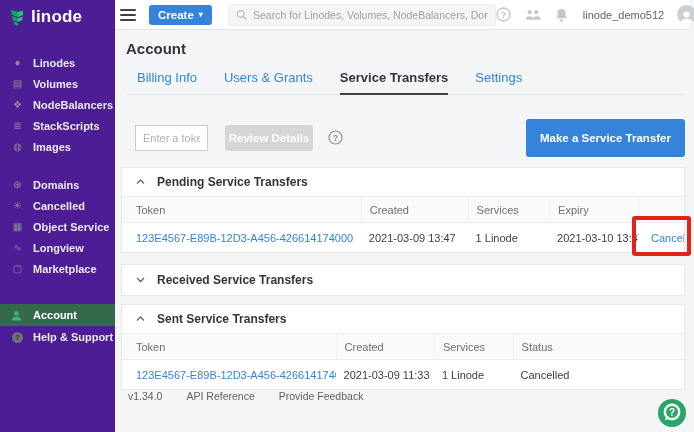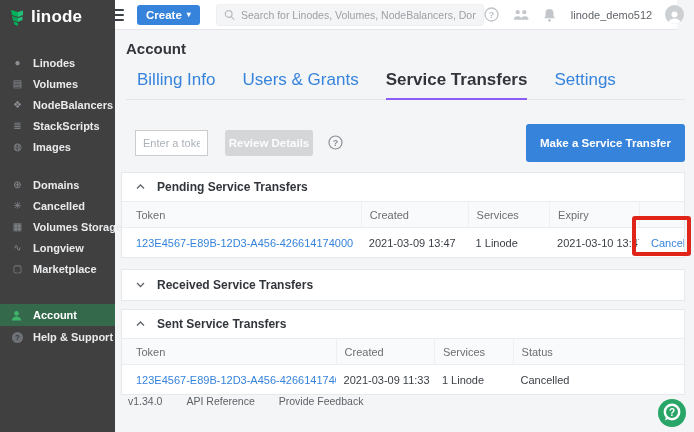--- a/index.html
+++ b/index.html
@@ -2,35 +2,35 @@
 <html><head>
 <meta charset="utf-8">
 <style>
   * { box-sizing: border-box; margin: 0; padding: 0; }
   html,body { width:694px; height:432px; }
   body {
     font-family: "Liberation Sans", sans-serif;
     background:#f4f5f6; color:#32363c; overflow:hidden; position:relative;
   }
   
-  .sidebar { position:absolute; left:0; top:0; width:115px; height:432px; background:#404040; z-index:5; }
+  .sidebar { position:absolute; left:0; top:0; width:115px; height:432px; background:#4c1d95; z-index:5; }
   .logo { height:34px; display:flex; align-items:center; padding-left:10px; cursor:pointer; }
   .logo-text { color:#fff; font-size:17px; font-weight:700; margin-left:6px; letter-spacing:.2px; }
   .nav { margin-top:18px; }
   .nav-item { height:21px; display:flex; align-items:center; padding-left:11px; cursor:pointer; }
   .nav-item .nicon { width:13px; text-align:center; font-size:10px; color:#8a8e93; flex:none; }
   .nav-item .nlabel { margin-left:9px; font-size:11px; font-weight:600; color:#e9eaec; white-space:nowrap; }
   .nav-spacer-lg { height:17px; }
   .nav-spacer-xl { height:25px; }
   .nav-item.active { height:22px; background:#35694c; }
   .nav-item.active .nlabel { color:#fff; }
   .q-badge { width:11px; height:11px; background:#6e7277; color:#32363c; border-radius:50%;
              font-size:8px; font-weight:700; line-height:11px; text-align:center; display:inline-block; }
   
-  .topbar { position:absolute; left:98px; top:0; width:579px; height:30px; background:#fff;
+  .topbar { position:absolute; left:110px; top:0; width:579px; height:30px; background:#fff;
             border-bottom:1px solid #e3e5e8; display:flex; align-items:center; padding:0 10px; z-index:4; }
   .hamburger { width:16px; height:12px; display:flex; flex-direction:column; justify-content:space-between; cursor:pointer; flex:none; }
   .hamburger span { height:2px; background:#3c4147; border-radius:1px; }
   .create-btn { margin-left:13px; height:20px; padding:0 9px; background:#3683dc; color:#fff; border:none;
                 border-radius:3px; font-size:11.5px; font-weight:700; display:flex; align-items:center; gap:5px;
                 cursor:pointer; font-family:inherit; flex:none; }
   .create-caret { font-size:8px; line-height:1; }
   .searchbox { margin-left:16px; width:268px; height:22px; background:#f4f5f6; border:1px solid #efefef;
                border-radius:3px; display:flex; align-items:center; padding:0 7px; flex:none; }
   .searchbox input { border:none; background:transparent; outline:none; font-size:10.5px; margin-left:6px;
@@ -39,22 +39,22 @@
   .top-right { margin-left:auto; display:flex; align-items:center; gap:13px; }
   .tico { width:16px; height:16px; display:flex; align-items:center; justify-content:center; cursor:pointer; }
   .username { font-size:11px; color:#606469; cursor:pointer; }
   .avatar { width:19px; height:19px; border-radius:50%; background:#cdd0d3; overflow:hidden; display:flex;
             align-items:flex-end; justify-content:center; cursor:pointer; }
   
   .main { position:absolute; left:115px; top:30px; width:579px; height:402px; background:#f4f5f6;
           padding:10px 9px 0 11px; overflow:hidden; }
   .page-title { font-size:15px; font-weight:600; color:#32363c; }
   .tabs { margin-top:13px; display:flex; gap:27px; padding-left:11px; border-bottom:1px solid #e3e5e8; }
-  .tab { font-size:17px; color:#3683dc; padding-bottom:8px; cursor:pointer; text-decoration:none; }
-  .tab.active { color:#32363c; font-weight:700; border-bottom:2px solid #8b5cf6; margin-bottom:-1px; }
+  .tab { font-size:13px; color:#3683dc; padding-bottom:8px; cursor:pointer; text-decoration:none; }
+  .tab.active { color:#32363c; font-weight:700; border-bottom:2px solid #404040; margin-bottom:-1px; }
   .receive-row { margin-top:29px; display:flex; align-items:center; height:27px; }
   .receive-label { font-size:13px; font-weight:700; color:#32363c; white-space:nowrap; }
   .token-input { margin-left:9px; width:73px; height:26px; border:1px solid #ccc; border-radius:0;
                  background:#fff; padding:0 7px; font-size:11px; font-family:inherit; color:#32363c; outline:none; }
   .token-input::placeholder { color:#abb1b7; }
   .review-btn { margin-left:17px; height:26px; width:88px; background:#d5d6d8; color:rgba(255,255,255,.92);
                 border:none; border-radius:3px; font-size:11.5px; font-weight:700; cursor:default; font-family:inherit; }
   .help-ico { margin-left:14px; }
   .make-btn { margin-left:auto; height:38px; padding:0 14px; background:#3683dc; color:#fff; border:none;
               border-radius:3px; font-size:11.5px; font-weight:700; cursor:pointer; font-family:inherit; }
@@ -127,21 +127,21 @@
     <div class="nav-item">
       <span class="nicon">⊕</span>
       <span class="nlabel">Domains</span>
     </div>
     <div class="nav-item">
       <span class="nicon">✳</span>
       <span class="nlabel">Cancelled</span>
     </div>
     <div class="nav-item">
       <span class="nicon">▦</span>
-      <span class="nlabel">Volumes Storage</span>
+      <span class="nlabel">Object Service</span>
     </div>
     <div class="nav-item">
       <span class="nicon">∿</span>
       <span class="nlabel">Longview</span>
     </div>
     <div class="nav-item">
       <span class="nicon">▢</span>
       <span class="nlabel">Marketplace</span>
     </div>
     <div class="nav-spacer-xl"></div>

